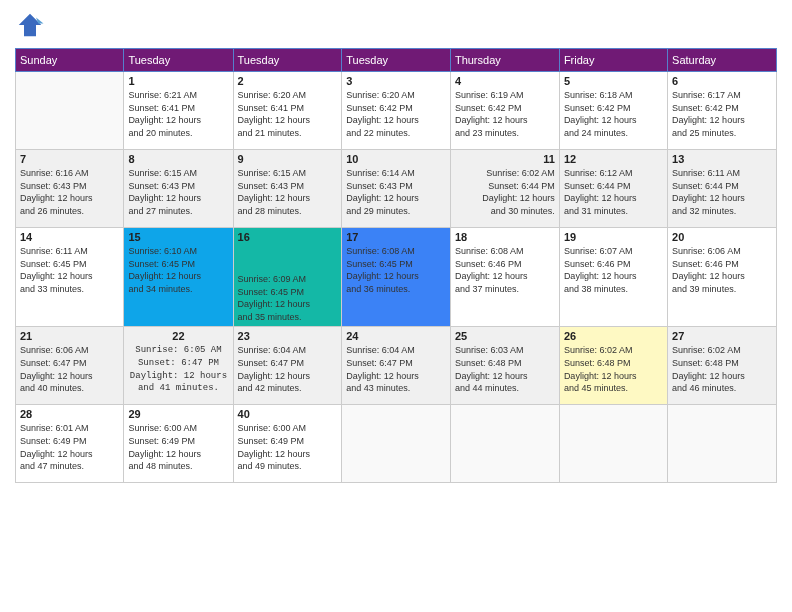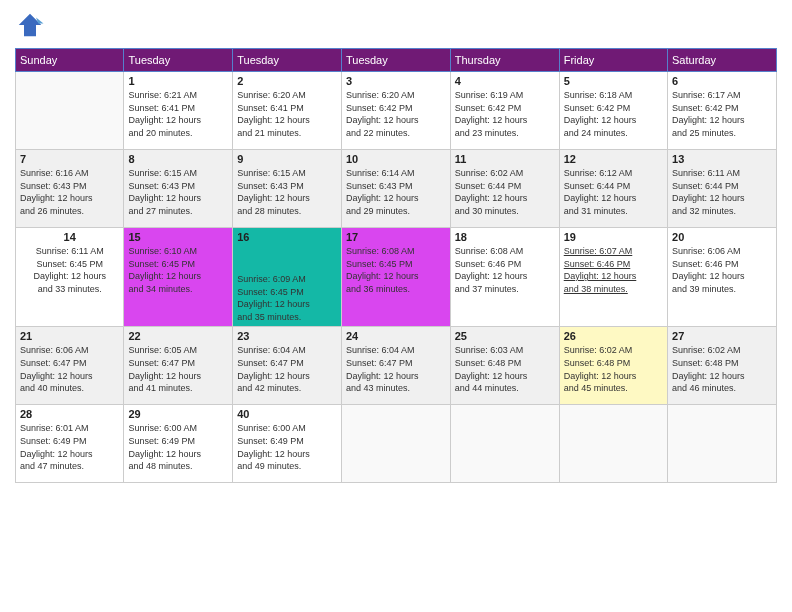--- a/index.html
+++ b/index.html
@@ -188,21 +188,21 @@
 Daylight: 12 hours
 and 28 minutes.</div>
           </td>
           <td style="background: rgb(240, 240, 240);">
             <span class="day-number">10</span>
             <div class="day-info" style="white-space: pre-line;">Sunrise: 6:14 AM
 Sunset: 6:43 PM
 Daylight: 12 hours
 and 29 minutes.</div>
           </td>
-          <td style="background: rgb(240, 240, 240);">
+          <td style="background: rgb(240, 240, 240); text-align: right;">
             <span class="day-number">11</span>
             <div class="day-info" style="white-space: pre-line;">Sunrise: 6:02 AM
 Sunset: 6:44 PM
 Daylight: 12 hours
 and 30 minutes.</div>
           </td>
           <td style="background: rgb(240, 240, 240);">
             <span class="day-number">12</span>
             <div class="day-info" style="white-space: pre-line;">Sunrise: 6:12 AM
 Sunset: 6:44 PM
@@ -211,81 +211,81 @@
           </td>
           <td style="background: rgb(240, 240, 240);">
             <span class="day-number">13</span>
             <div class="day-info" style="white-space: pre-line;">Sunrise: 6:11 AM
 Sunset: 6:44 PM
 Daylight: 12 hours
 and 32 minutes.</div>
           </td>
         </tr>
         <tr>
-          <td style="background: rgb(255, 255, 255); text-align: center;">
+          <td style="background: rgb(255, 255, 255);">
             <span class="day-number">14</span>
             <div class="day-info" style="white-space: pre-line;">Sunrise: 6:11 AM
 Sunset: 6:45 PM
 Daylight: 12 hours
 and 33 minutes.</div>
           </td>
-          <td style="background: #d946ef;">
+          <td style="background: #0ea5e9;">
             <span class="day-number">15</span>
             <div class="day-info" style="white-space: pre-line;">Sunrise: 6:10 AM
 Sunset: 6:45 PM
 Daylight: 12 hours
 and 34 minutes.</div>
           </td>
           <td style="background: #14b8a6;">
             <span class="day-number">16</span>
             <div class="day-info" style="white-space: pre-line; margin-top: 30px;">Sunrise: 6:09 AM
 Sunset: 6:45 PM
 Daylight: 12 hours
 and 35 minutes.</div>
           </td>
-          <td style="background: #d946ef; margin-left: 40px;">
+          <td style="background: #3b82f6; margin-left: 40px;">
             <span class="day-number">17</span>
             <div class="day-info" style="white-space: pre-line;">Sunrise: 6:08 AM
 Sunset: 6:45 PM
 Daylight: 12 hours
 and 36 minutes.</div>
           </td>
           <td style="background: rgb(255, 255, 255);">
             <span class="day-number">18</span>
             <div class="day-info" style="white-space: pre-line;">Sunrise: 6:08 AM
 Sunset: 6:46 PM
 Daylight: 12 hours
 and 37 minutes.</div>
           </td>
           <td style="background: rgb(255, 255, 255);">
             <span class="day-number">19</span>
-            <div class="day-info" style="white-space: pre-line; text-decoration: underline;">Sunrise: 6:07 AM
+            <div class="day-info" style="white-space: pre-line;">Sunrise: 6:07 AM
 Sunset: 6:46 PM
 Daylight: 12 hours
 and 38 minutes.</div>
           </td>
           <td style="background: rgb(255, 255, 255);">
             <span class="day-number">20</span>
             <div class="day-info" style="white-space: pre-line;">Sunrise: 6:06 AM
 Sunset: 6:46 PM
 Daylight: 12 hours
 and 39 minutes.</div>
           </td>
         </tr>
         <tr>
           <td style="background: rgb(240, 240, 240); margin-left: 17px;">
             <span class="day-number">21</span>
             <div class="day-info" style="white-space: pre-line;">Sunrise: 6:06 AM
 Sunset: 6:47 PM
 Daylight: 12 hours
 and 40 minutes.</div>
           </td>
-          <td style="background: rgb(240, 240, 240);">
+          <td style="background: rgb(240, 240, 240); text-align: center;">
             <span class="day-number">22</span>
-            <div class="day-info" style="white-space: pre-line;">Sunrise: 6:05 AM
+            <div class="day-info" style="white-space: pre-line; font-family: Liberation Mono, monospace;">Sunrise: 6:05 AM
 Sunset: 6:47 PM
 Daylight: 12 hours
 and 41 minutes.</div>
           </td>
           <td style="background: rgb(240, 240, 240);">
             <span class="day-number">23</span>
             <div class="day-info" style="white-space: pre-line;">Sunrise: 6:04 AM
 Sunset: 6:47 PM
 Daylight: 12 hours
 and 42 minutes.</div>

